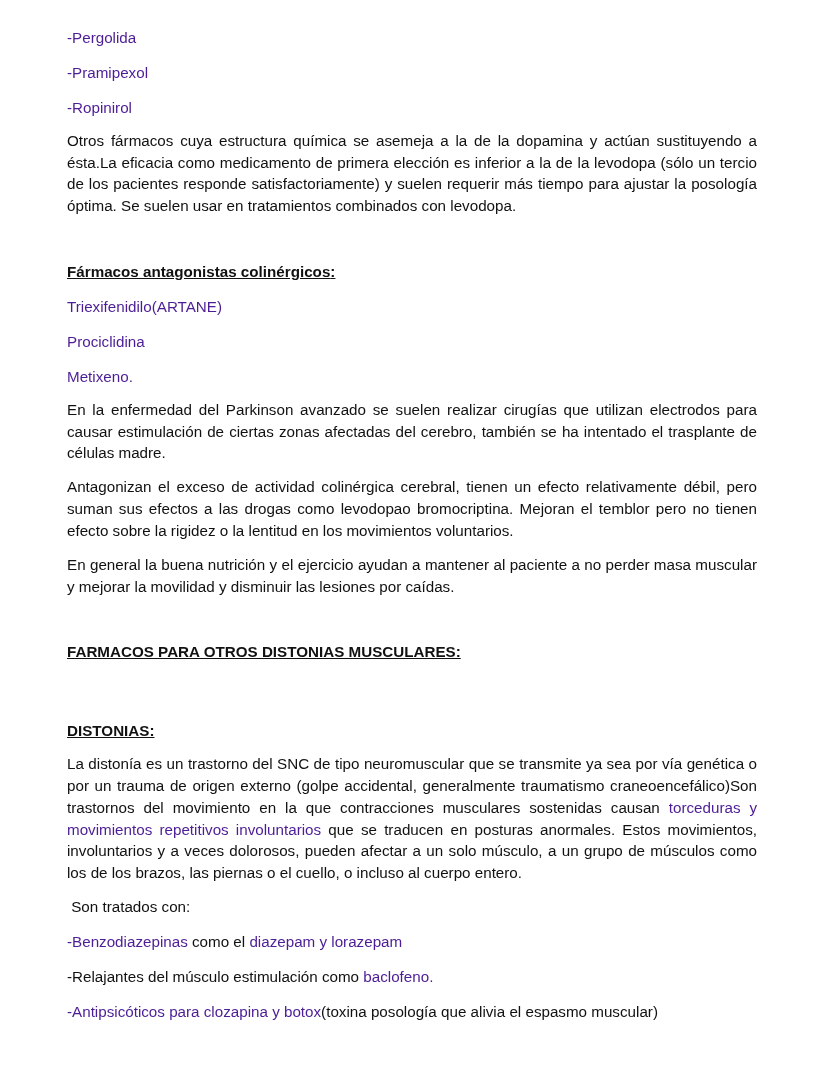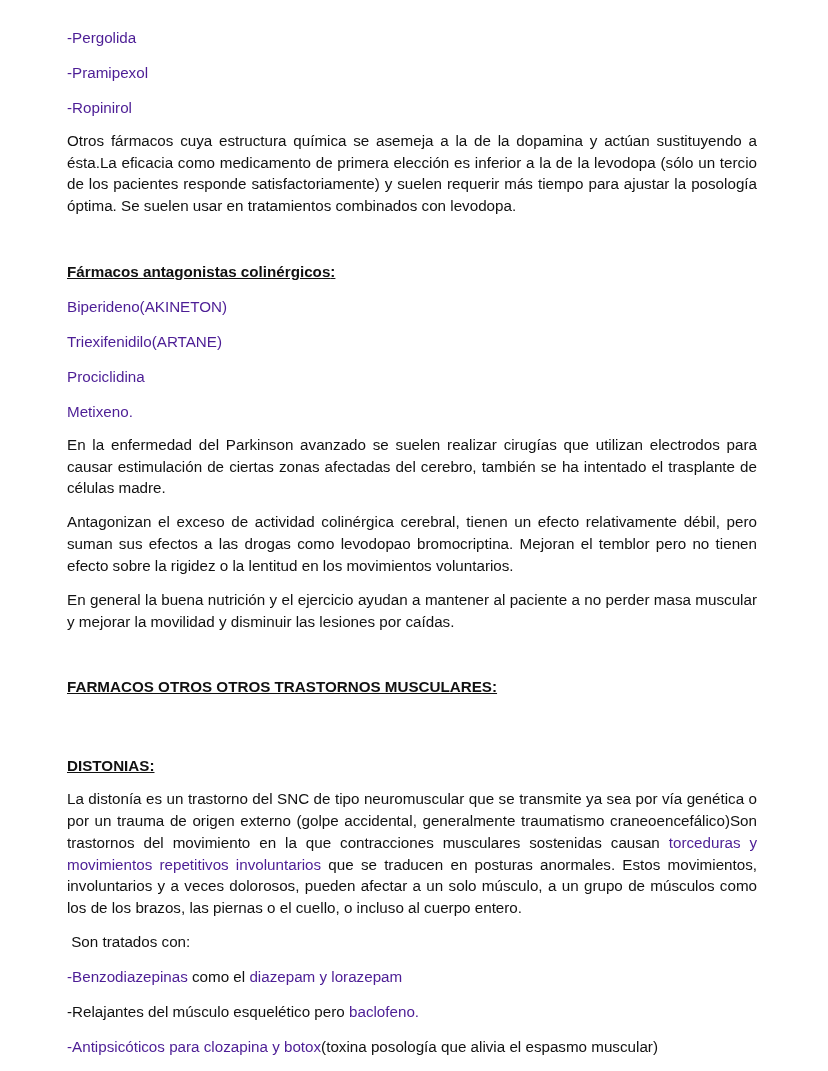--- a/index.html
+++ b/index.html
@@ -16,31 +16,30 @@
 
 <div class="page">
   <div class="line red">-Pergolida</div>
   <div class="line red">-Pramipexol</div>
   <div class="line red" style="height:33px">-Ropinirol</div>
 
   <p class="para">Otros fármacos cuya estructura química se asemeja a la de la dopamina y actúan sustituyendo a ésta.La eficacia como medicamento de primera elección es inferior a la de la levodopa (sólo un tercio de los pacientes responde satisfactoriamente) y suelen requerir más tiempo para ajustar la posología óptima. Se suelen usar en tratamientos combinados con levodopa.</p>
 
   <div class="heading"><span>Fármacos  antagonistas colinérgicos</span><span style="text-decoration:none">:</span></div>
 
-  <div class="line red">Biperideno(AKINETON)</div>
   <div class="line red">Triexifenidilo(ARTANE)</div>
   <div class="line red">Prociclidina</div>
   <div class="line red" style="height:33px">Metixeno.</div>
 
   <p class="para">En la enfermedad del Parkinson avanzado se suelen realizar cirugías que utilizan electrodos para causar estimulación de ciertas zonas afectadas del cerebro, también se ha intentado el trasplante de células madre.</p>
   <p class="para">Antagonizan el exceso de actividad colinérgica cerebral, tienen un efecto relativamente débil, pero suman sus efectos a las drogas como levodopao  bromocriptina. Mejoran el temblor pero no tienen efecto sobre la rigidez o la lentitud en los movimientos voluntarios.</p>
   <p class="para">En general la buena nutrición y el ejercicio ayudan a mantener al paciente a no perder masa muscular y  mejorar la movilidad y disminuir las lesiones por caídas.</p>
 
-  <div class="heading">FARMACOS OTROS OTROS TRASTORNOS MUSCULARES:</div>
+  <div class="heading">FARMACOS PARA OTROS DISTONIAS MUSCULARES:</div>
   <div class="heading" style="height:33px">DISTONIAS:</div>
 
   <p class="para"><span>La distonía es un trastorno del SNC de tipo neuromuscular que se transmite ya sea por vía genética o por un trauma de origen externo (golpe accidental, generalmente traumatismo craneoencefálico)Son trastornos del movimiento en la que contracciones musculares sostenidas causan </span><span class="red">torceduras y movimientos repetitivos involuntarios</span><span> que se traducen en posturas anormales. Estos movimientos, involuntarios y a veces dolorosos, pueden afectar a un solo músculo, a un grupo de músculos como los de los brazos, las piernas o el cuello, o incluso al cuerpo entero.</span></p>
 
   <div class="line" style="white-space:pre"> Son tratados con:</div>
   <div class="line"><span class="red">-Benzodiazepinas</span><span style="white-space:pre"> como el </span><span class="red">diazepam y lorazepam</span></div>
-  <div class="line"><span style="white-space:pre">-Relajantes del músculo esquelético pero </span><span class="red">baclofeno.</span></div>
+  <div class="line"><span style="white-space:pre">-Relajantes del músculo estimulación como </span><span class="red">baclofeno.</span></div>
   <div class="line"><span class="red">-Antipsicóticos para clozapina y botox</span><span>(toxina posología que alivia el espasmo muscular)</span></div>
 </div>
 
 </body></html>

